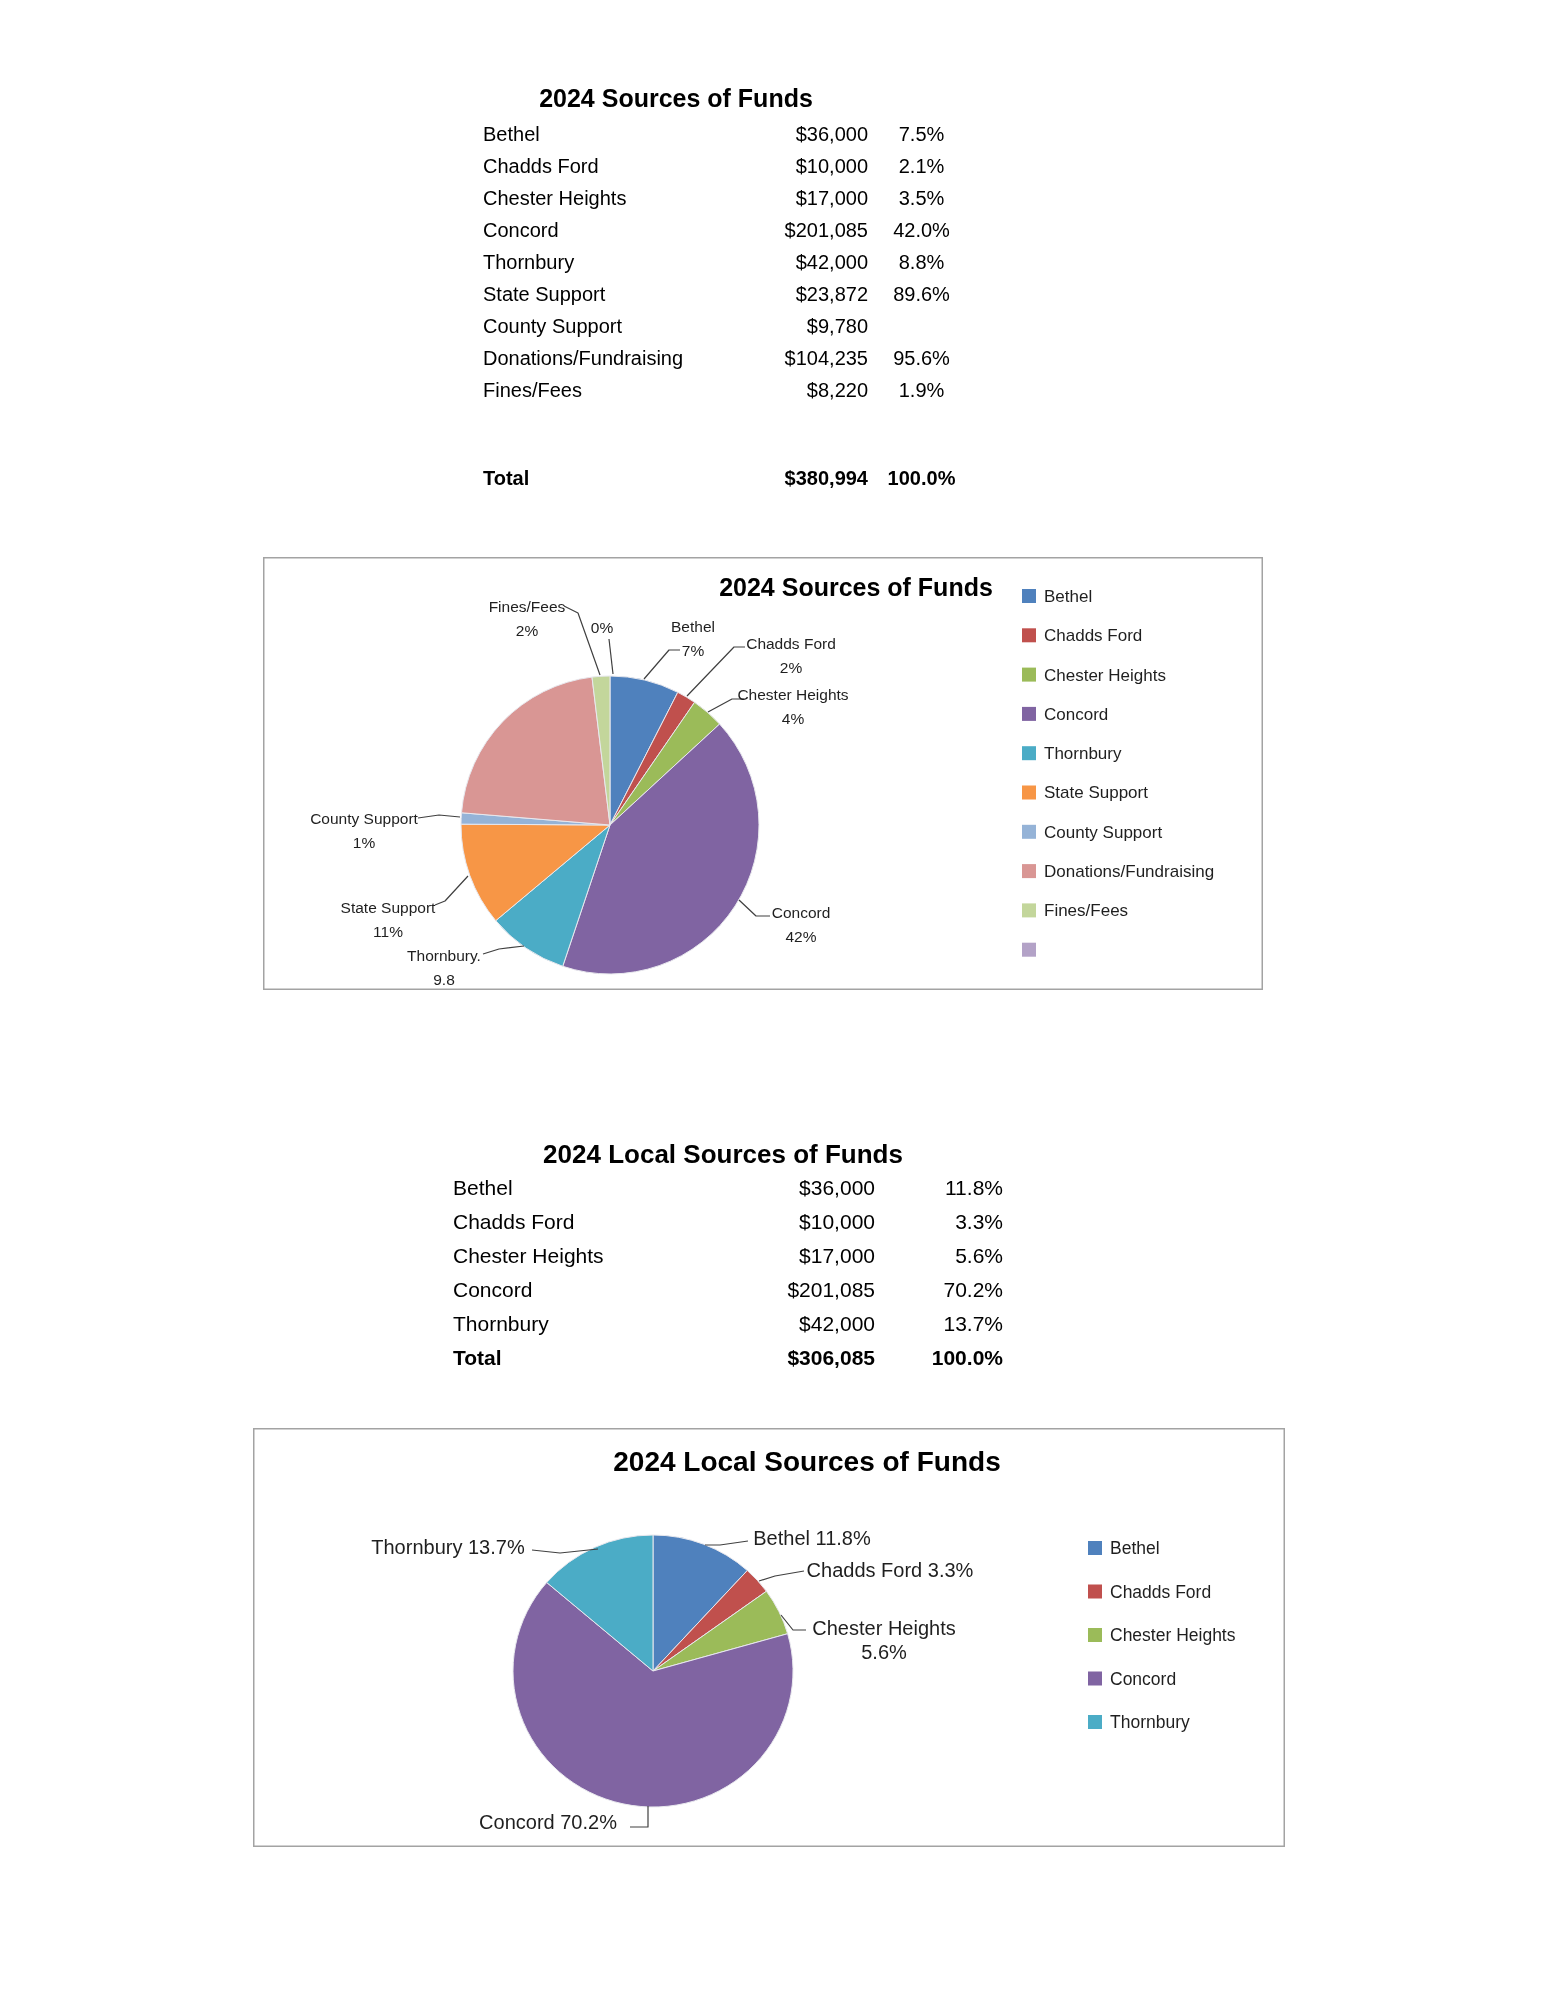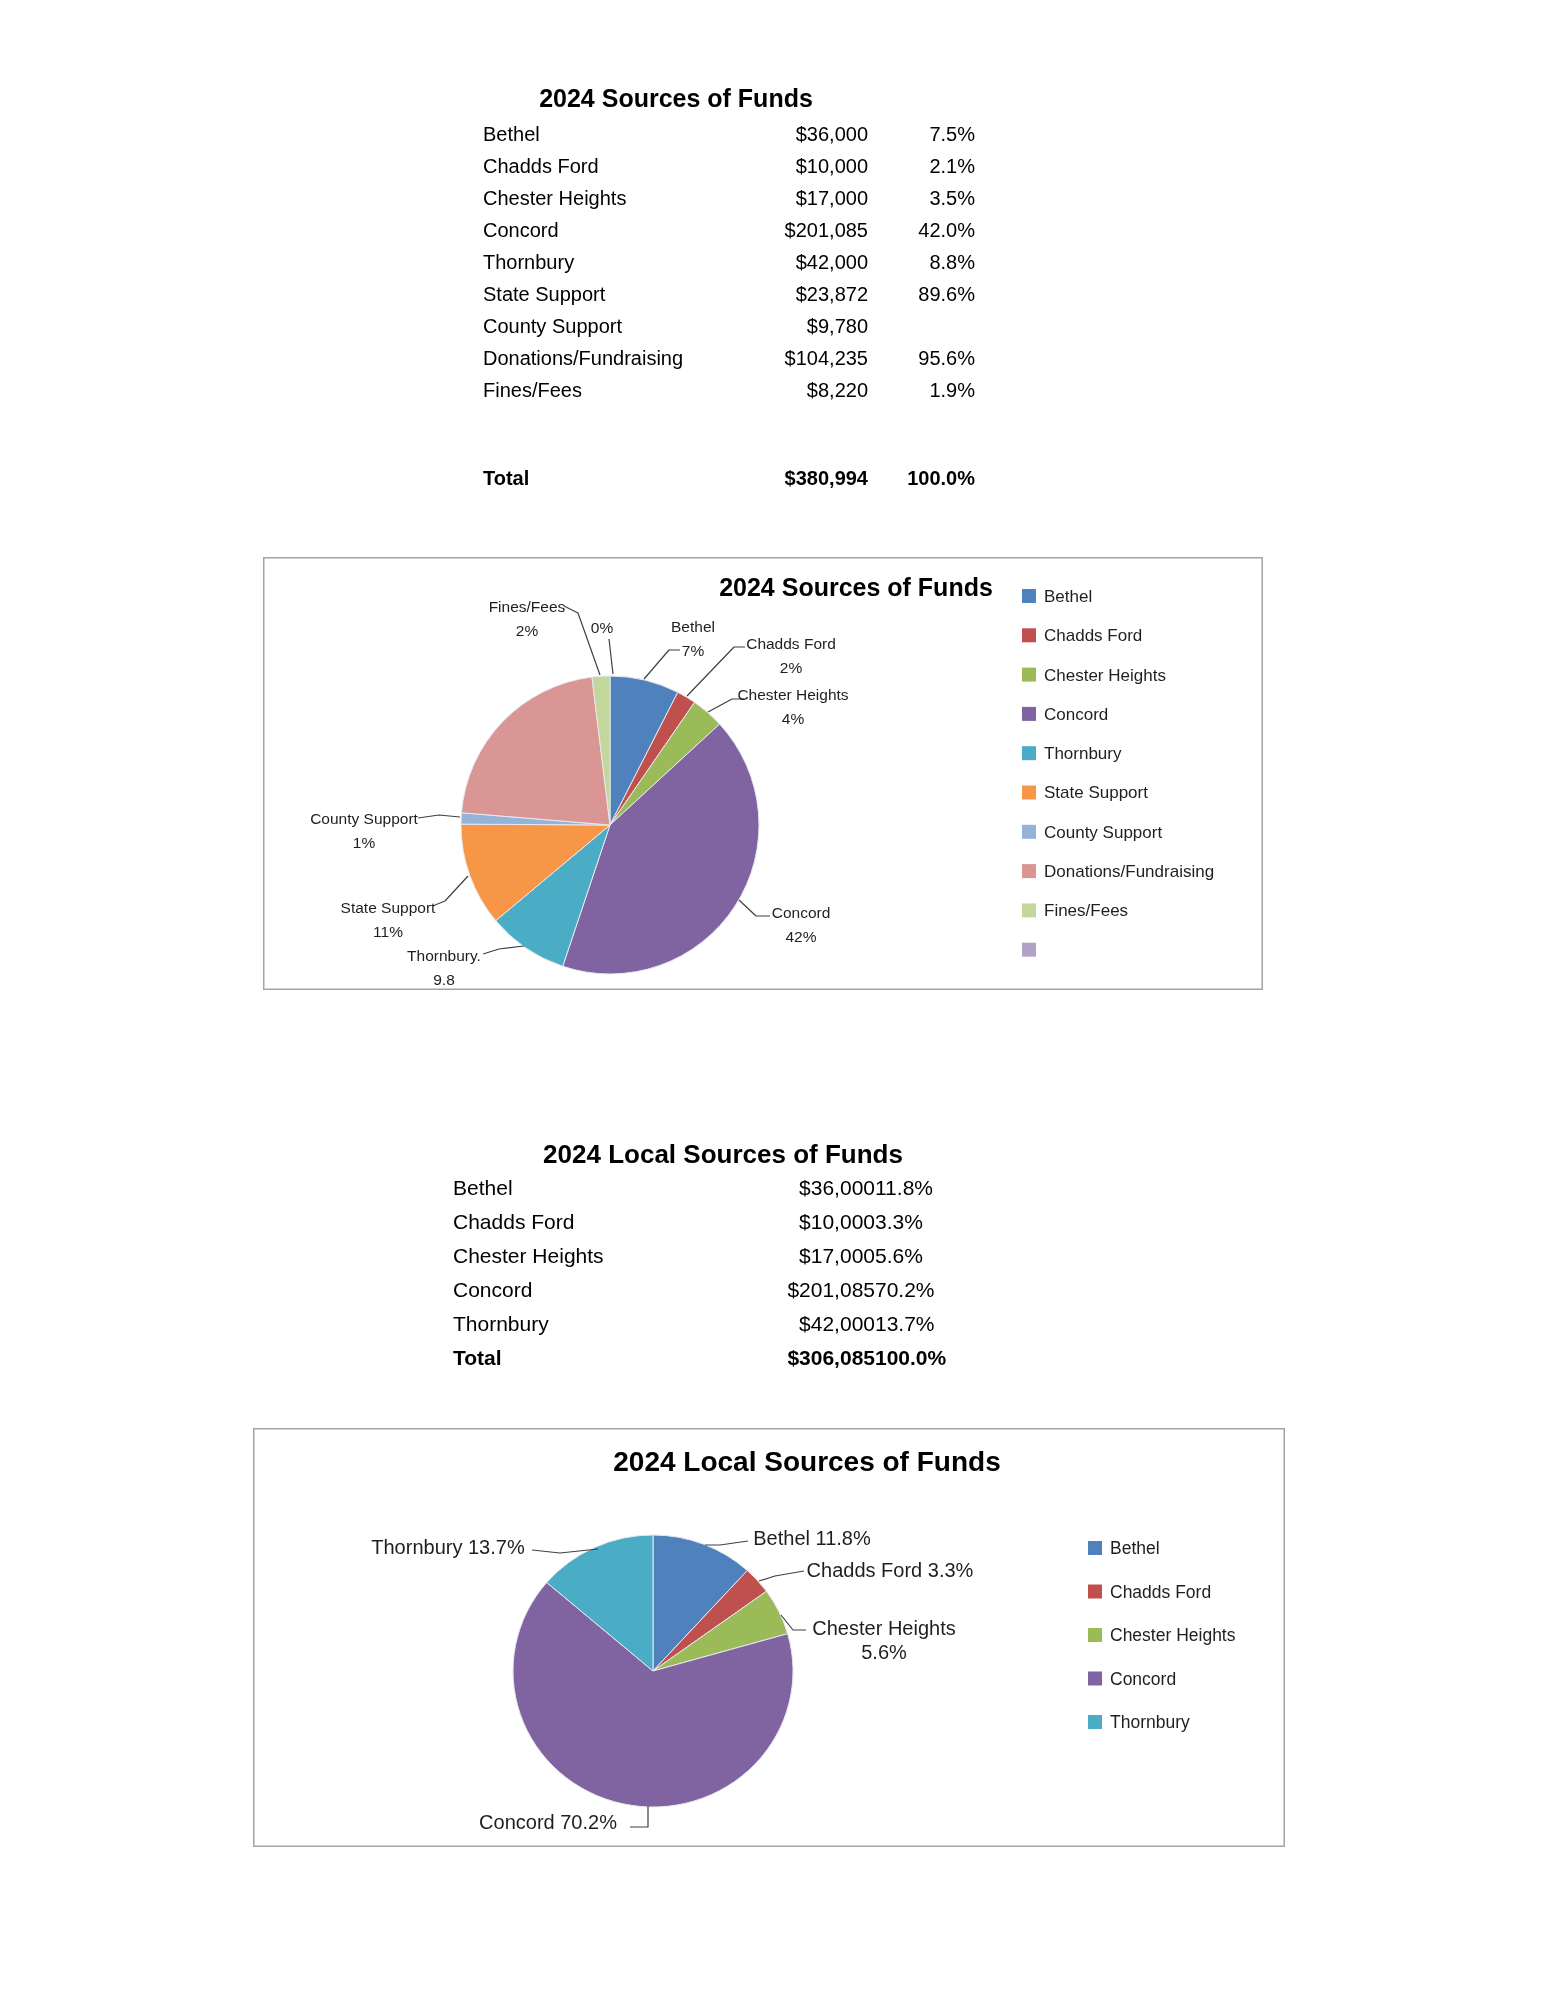--- a/index.html
+++ b/index.html
@@ -10,24 +10,24 @@
   #t1-title{left:476px;top:84px;width:400px;font-size:25px;}
   #t2-title{left:523px;top:1139px;width:400px;font-size:26px;}
   #t1-rows{left:483px;top:118px;width:492px;}
   #t1-total{left:483px;top:462px;width:492px;font-weight:700;}
   #t2-rows{left:453px;top:1171px;width:550px;}
   .trow{display:flex;align-items:center;}
   #t1-rows .trow,#t1-total .trow{height:32px;font-size:20px;}
   #t2-rows .trow{height:34px;font-size:21px;}
   #t1-rows .c-label,#t1-total .c-label{width:260px;}
   #t1-rows .c-amount,#t1-total .c-amount{width:125px;text-align:right;}
-  #t1-rows .c-pct,#t1-total .c-pct{width:107px;text-align:right;}
+  #t1-rows .c-pct,#t1-total .c-pct{width:107px;text-align:center;}
   #t2-rows .c-label{width:280px;}
   #t2-rows .c-amount{width:142px;text-align:right;}
-  #t2-rows .c-pct{width:128px;text-align:left;}
+  #t2-rows .c-pct{width:128px;text-align:right;}
   .bold{font-weight:700;}
   #chart1{left:263px;top:557px;width:1000px;height:433px;}
   #chart2{left:253px;top:1428px;width:1032px;height:419px;}
   svg text{font-family:"Liberation Sans",sans-serif;}
 </style>
 </head>
 <body>
 
 <div class="page">
 

